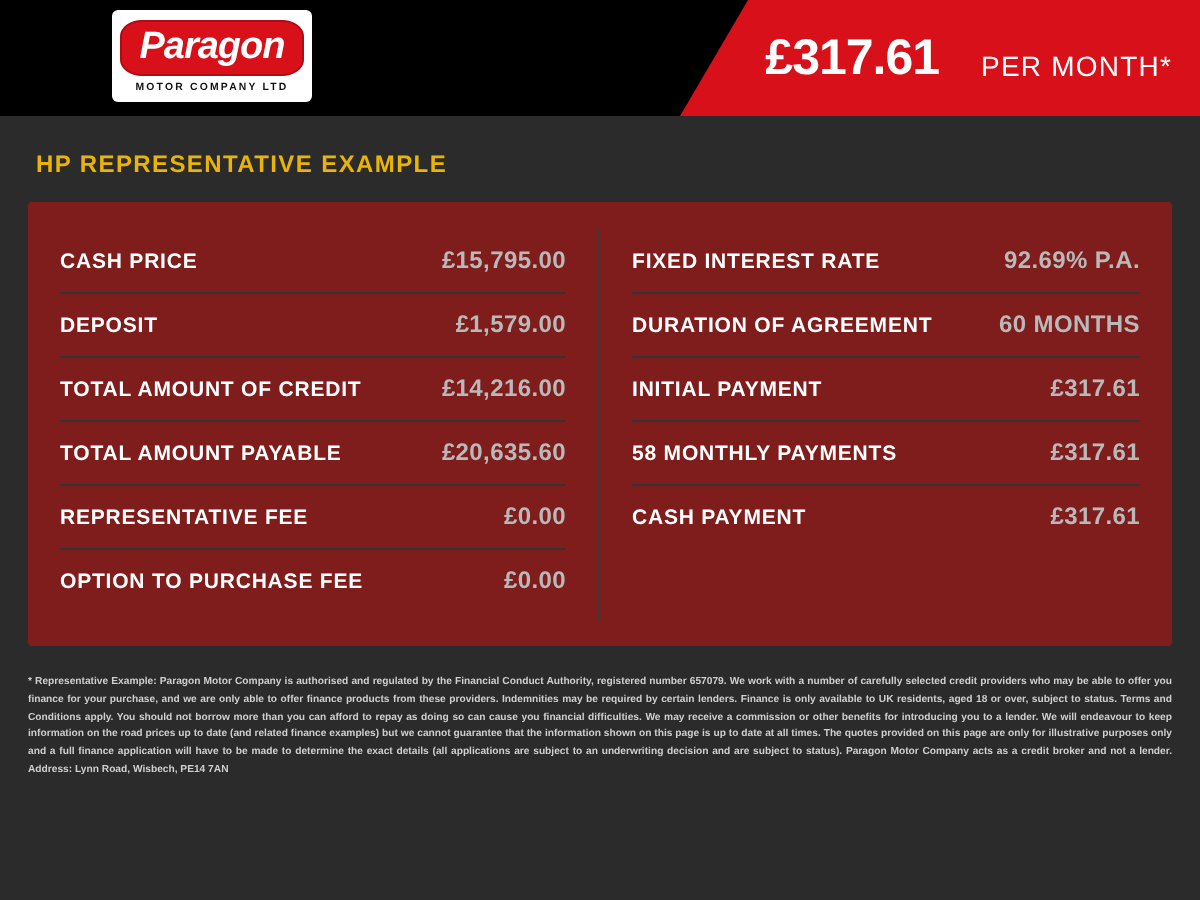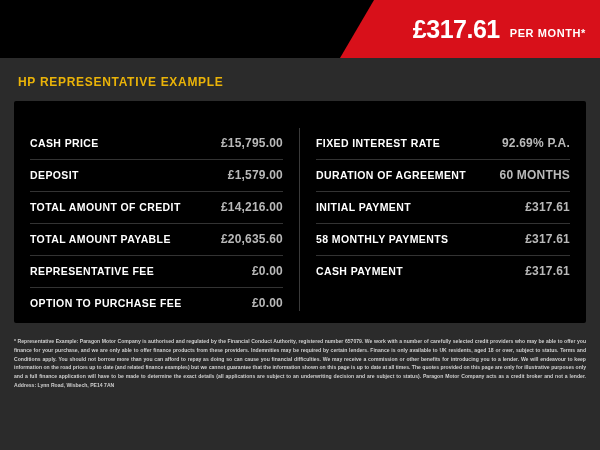--- a/index.html
+++ b/index.html
@@ -76,47 +76,47 @@
     clip-path: polygon(34px 0, 100% 0, 100% 100%, 0 100%);
   }
   .price-amount {
     color: #fff;
     font-size: 25px;
     font-weight: bold;
     letter-spacing: -0.5px;
   }
   .price-per {
     color: #fff;
-    font-size: 11px;
-    font-weight: bold;
+    font-size: 14px;
+    font-weight: normal;
     letter-spacing: 0.6px;
-    margin-left: 10px;
+    margin-left: 21px;
     margin-top: 7px;
   }
 
   
   .title-bar {
     padding: 17px 0 12px 18px;
     background: #2b2b2b;
   }
   .title-bar h1 {
     margin: 0;
     color: #eab308;
     font-size: 12px;
     font-weight: bold;
     letter-spacing: 0.7px;
   }
 
   
   .tables {
     display: flex;
     margin: 0 14px;
-    background: #000000;
+    background: #7f1d1d;
     border-radius: 2px;
-    padding: 27px 0 12px 0;
+    padding: 14px 0 12px 0;
     box-sizing: border-box;
     position: relative;
     height: 222px;
   }
   .col {
     flex: 1 1 50%;
     padding: 0 16px;
     box-sizing: border-box;
   }
   .col.left {
@@ -157,20 +157,24 @@
     font-weight: bold;
     text-align: justify;
   }
 </style>
 </head>
 <body>
 
 <div class="page">
 
   <div class="header">
+    <div class="logo-wrap">
+      <div class="logo-badge">Paragon</div>
+      <div class="logo-sub">MOTOR COMPANY LTD</div>
+    </div>
     <div class="price-panel">
       <span class="price-amount">£317.61</span>
       <span class="price-per">PER MONTH*</span>
     </div>
   </div>
 
   <div class="title-bar">
     <h1>HP REPRESENTATIVE EXAMPLE</h1>
   </div>
 

